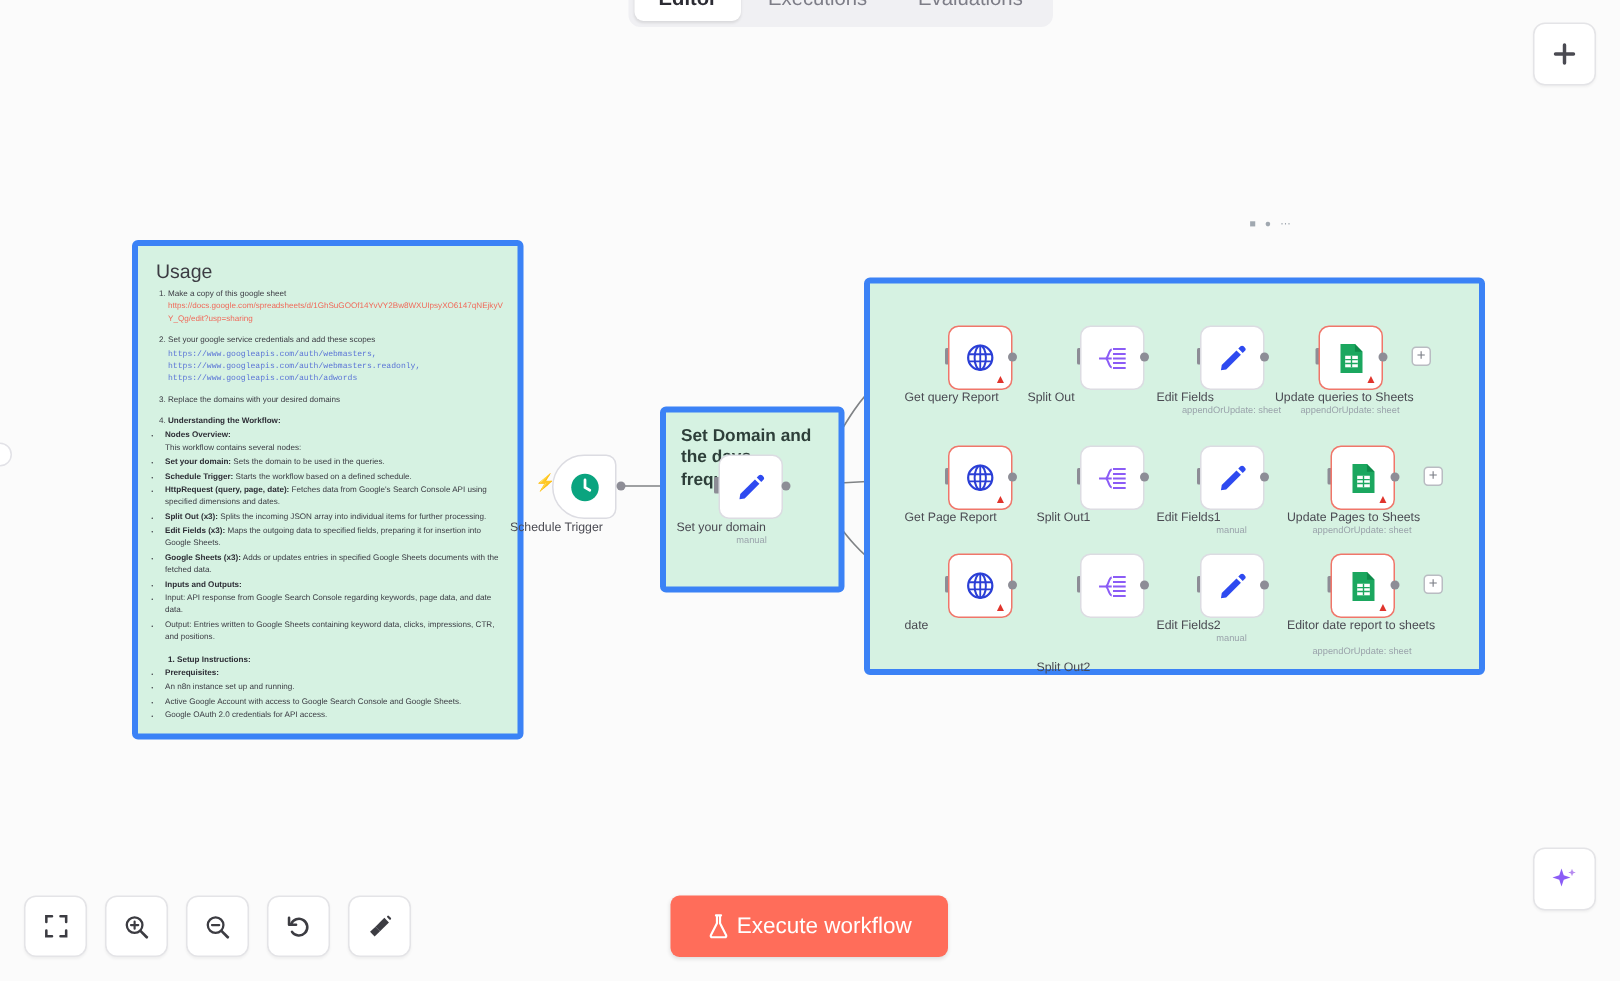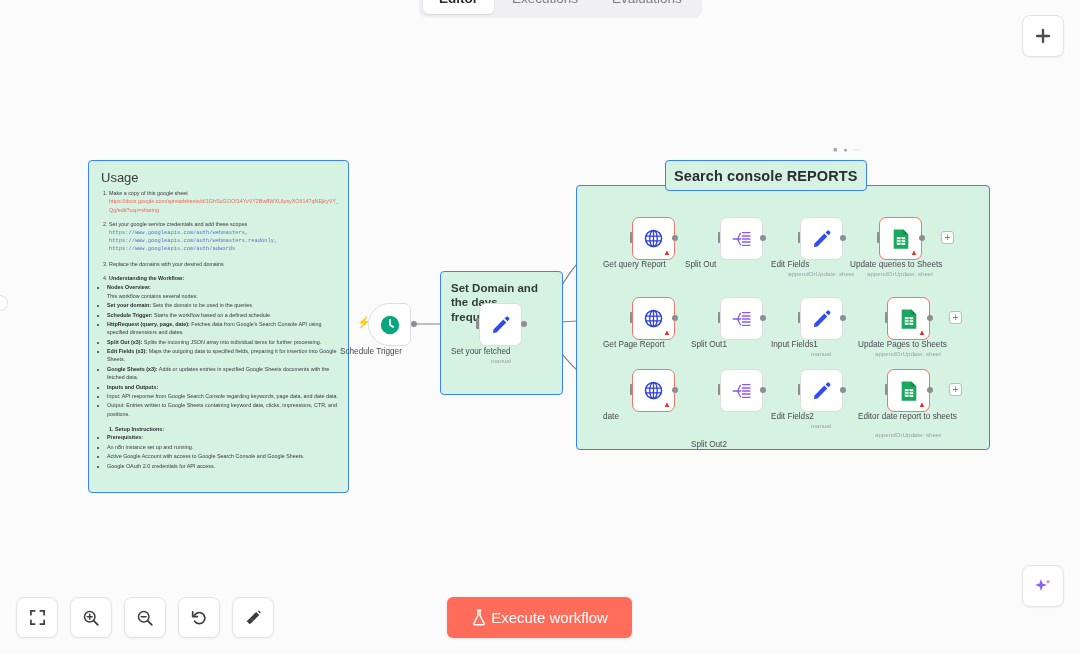--- a/index.html
+++ b/index.html
@@ -73,21 +73,21 @@
     font-size:15px; font-weight:400;
     font-family:"Liberation Sans", sans-serif;
     cursor:pointer;
     box-shadow:0 1px 3px rgba(0,0,0,.12);
   }
 
   
   .sticky {
     position:absolute;
     background:#d6f2e2;
-    border:1px solid #3b82f6;
+    border:4px solid #3b82f6;
     border-radius:4px;
   }
   .sticky-usage { left:88px; top:160px; width:261px; height:333px; overflow:hidden; }
   .sticky-big   { left:576px; top:185px; width:414px; height:265px; }
   .sticky-mid   { left:440px; top:271px; width:123px; height:124px; }
   .sticky-title-note { left:665px; top:160px; width:202px; height:31px;
                        display:flex; align-items:center; padding-left:8px; }
 
   .sticky-usage-h {
     font-size:13px; font-weight:400; color:#3c3c43;
@@ -287,44 +287,41 @@
 
   <div class="sticky sticky-mid">
     <div class="sticky-mid-h">Set Domain and the days frequency</div>
   </div>
 
   <div class="note-tools">
     <span>■</span>
     <span>●</span>
     <span>⋯</span>
   </div>
-  <div class="sticky sticky-title-note">
-    <div class="sticky-big-h">Search console REPORTS</div>
-  </div>
 
   <div class="bolt">⚡</div>
 
   <div class="node trigger" style="left:368px; top:303px;">
     <svg width="22" height="22" viewBox="0 0 24 24">
       <circle cx="12" cy="12" r="10" fill="#0aa47f"></circle>
       <path d="M12 6.5 V12 L15.5 14" stroke="#ffffff" stroke-width="2" fill="none" stroke-linecap="round"></path>
     </svg>
   </div>
   <div class="ep" style="left:411px; top:321px;"></div>
   <div class="node-label" style="left:340px; top:347px; width:100px;">Schedule Trigger</div>
 
   <div class="ep-in" style="left:476px; top:318px;"></div>
   <div class="node" style="left:479px; top:303px;">
     <svg width="21" height="21" viewBox="0 0 24 24">
       <path d="M4 17.6 L15.2 6.4 L18.6 9.8 L7.4 21 L3.4 21.6 Z" fill="#2e4af0"></path>
       <path d="M16.6 5 L18.3 3.3 C19 2.6 20 2.6 20.7 3.3 L21.7 4.3 C22.4 5 22.4 6 21.7 6.7 L20 8.4 Z" fill="#2e4af0"></path>
     </svg>
   </div>
   <div class="ep" style="left:521px; top:321px;"></div>
-  <div class="node-label" style="left:451px; top:347px; width:100px;">Set your fetched</div>
+  <div class="node-label" style="left:451px; top:347px; width:100px;">Set your domain</div>
   <div class="node-sub" style="left:451px; top:357px; width:100px;">manual</div>
 
   <div class="ep-in" style="left:630px; top:232px;"></div>
   <div class="node err" style="left:632px; top:217px;">
     <svg width="21" height="21" viewBox="0 0 24 24">
       <circle cx="12" cy="12" r="9.2" fill="none" stroke="#2b3fd6" stroke-width="1.7"></circle>
       <ellipse cx="12" cy="12" rx="4.3" ry="9.2" fill="none" stroke="#2b3fd6" stroke-width="1.5"></ellipse>
       <path d="M3 9.3 H21 M3 14.7 H21 M12 2.8 V21.2" stroke="#2b3fd6" stroke-width="1.4"></path>
     </svg>
     <span class="warn">▲</span>
@@ -391,21 +388,21 @@
   <div class="node-label" style="left:691px; top:340px; width:100px;">Split Out1</div>
 
   <div class="ep-in" style="left:798px; top:312px;"></div>
   <div class="node" style="left:800px; top:297px;">
     <svg width="21" height="21" viewBox="0 0 24 24">
       <path d="M4 17.6 L15.2 6.4 L18.6 9.8 L7.4 21 L3.4 21.6 Z" fill="#2e4af0"></path>
       <path d="M16.6 5 L18.3 3.3 C19 2.6 20 2.6 20.7 3.3 L21.7 4.3 C22.4 5 22.4 6 21.7 6.7 L20 8.4 Z" fill="#2e4af0"></path>
     </svg>
   </div>
   <div class="ep" style="left:840px; top:315px;"></div>
-  <div class="node-label" style="left:771px; top:340px; width:100px;">Input Fields1</div>
+  <div class="node-label" style="left:771px; top:340px; width:100px;">Edit Fields1</div>
   <div class="node-sub" style="left:771px; top:350px; width:100px;">manual</div>
 
   <div class="ep-in" style="left:885px; top:312px;"></div>
   <div class="node err" style="left:887px; top:297px;">
     <svg width="20" height="22" viewBox="0 0 20 24">
       <path d="M2 1.5 H12.5 L18 7 V22.5 H2 Z" fill="#1ba75f"></path>
       <path d="M12.5 1.5 L18 7 H12.5 Z" fill="#0f8a4a"></path>
       <rect x="5.4" y="10" width="9.2" height="8.4" fill="#ffffff"></rect>
       <path d="M5.4 12.8 H14.6 M5.4 15.6 H14.6 M10 10 V18.4" stroke="#1ba75f" stroke-width="1"></path>
     </svg>

